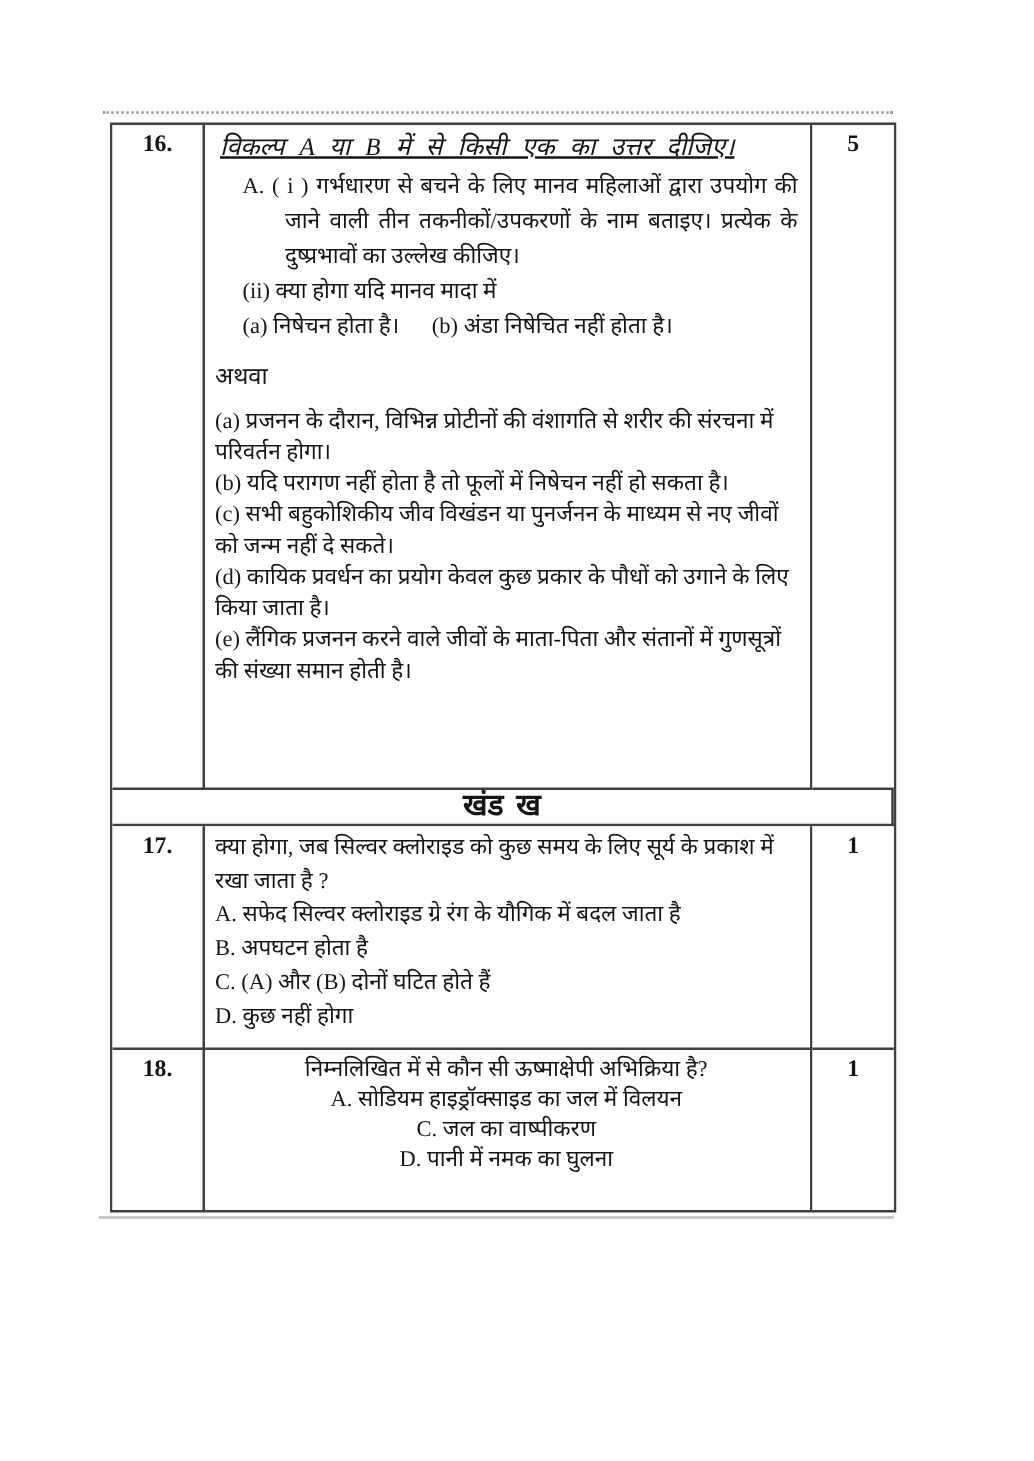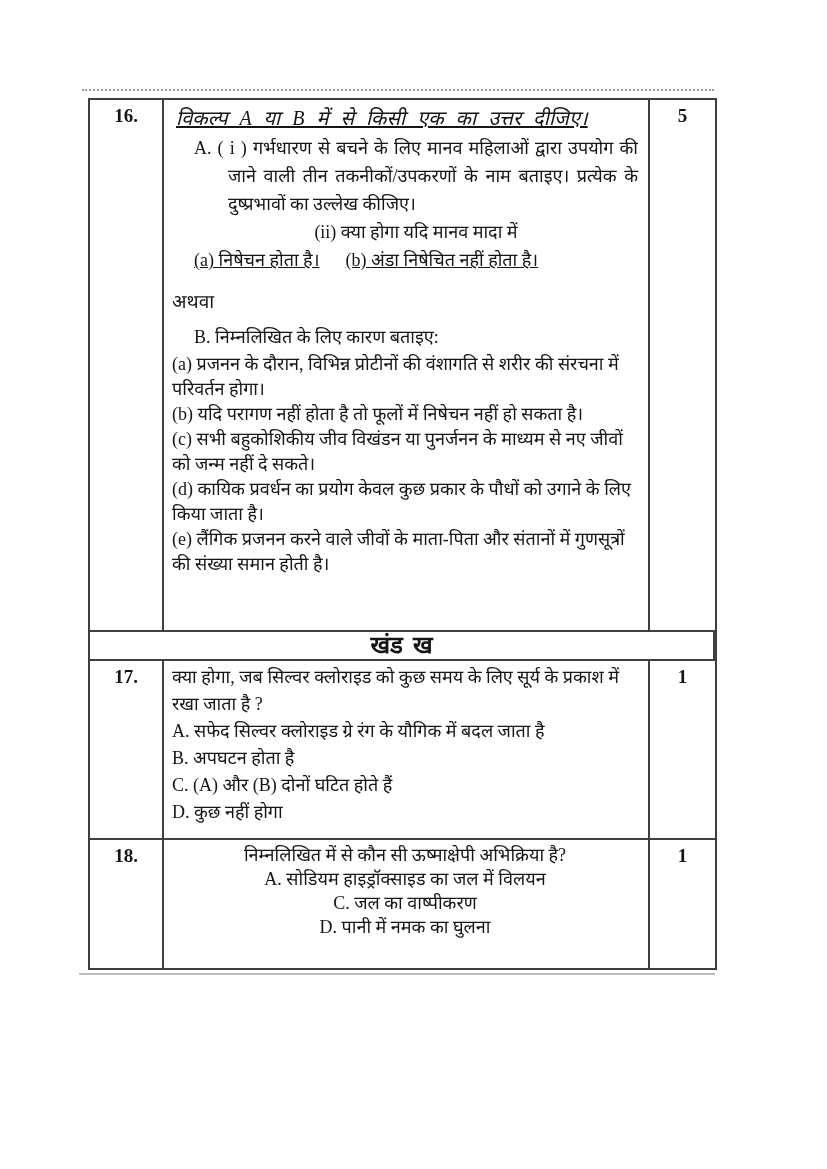--- a/index.html
+++ b/index.html
@@ -37,22 +37,22 @@
   
   .q16-title {
     font-style:italic; text-decoration:underline;
     font-size:20px; line-height:30px; word-spacing:7px;
     margin-left:4px; white-space:nowrap;
   }
   .q16-intro-a {
     margin-left:56px; text-indent:-34px;
     text-align:justify; line-height:28px; margin-top:1px;
   }
-  .q16-line { margin-left:22px; line-height:28px;text-align:center; }
-  .q16-ab { margin-left:22px; line-height:28px;text-decoration:underline; }
+  .q16-line { margin-left:22px; line-height:28px; }
+  .q16-ab { margin-left:22px; line-height:28px; }
   .q16-ab .part-b { margin-left:26px; }
   .or-line { text-align:left; font-size:19px; margin:15px 0 9px 0; line-height:26px; }
   .q16-intro-b { margin-left:22px; line-height:26px; margin-bottom:2px; }
   .q16-item { line-height:25px; text-align:left; }
 
   
   .section-cell {
     grid-column:1 / 4; text-align:center;
     font-weight:bold; font-size:24px; line-height:27px;
     word-spacing:4px;
@@ -83,21 +83,20 @@
 
     <div class="cell num-cell">16.</div>
     <div class="cell text-cell">
       <div class="q16-title">विकल्प A या B में से किसी एक का उत्तर दीजिए।</div>
       <div class="q16-intro-a">A. ( i ) गर्भधारण से बचने के लिए मानव महिलाओं द्वारा उपयोग की जाने वाली तीन तकनीकों/उपकरणों के नाम बताइए। प्रत्येक के दुष्प्रभावों का उल्लेख कीजिए।</div>
       <div class="q16-line">(ii) क्या होगा यदि मानव मादा में</div>
       <div class="q16-ab">
         <span>(a) निषेचन होता है।</span><span class="part-b">(b) अंडा निषेचित नहीं होता है।</span>
       </div>
       <div class="or-line">अथवा</div>
-      <div class="q16-intro-b">B. निम्नलिखित के लिए कारण बताइए:</div>
       <div class="q16-item">(a) प्रजनन के दौरान, विभिन्न प्रोटीनों की वंशागति से शरीर की संरचना में परिवर्तन होगा।</div>
       <div class="q16-item">(b) यदि परागण नहीं होता है तो फूलों में निषेचन नहीं हो सकता है।</div>
       <div class="q16-item">(c) सभी बहुकोशिकीय जीव विखंडन या पुनर्जनन के माध्यम से नए जीवों को जन्म नहीं दे सकते।</div>
       <div class="q16-item">(d) कायिक प्रवर्धन का प्रयोग केवल कुछ प्रकार के पौधों को उगाने के लिए किया जाता है।</div>
       <div class="q16-item">(e) लैंगिक प्रजनन करने वाले जीवों के माता-पिता और संतानों में गुणसूत्रों की संख्या समान होती है।</div>
     </div>
     <div class="cell marks-cell col-last">5</div>
 
     <div class="cell section-cell">खंड ख</div>
 

